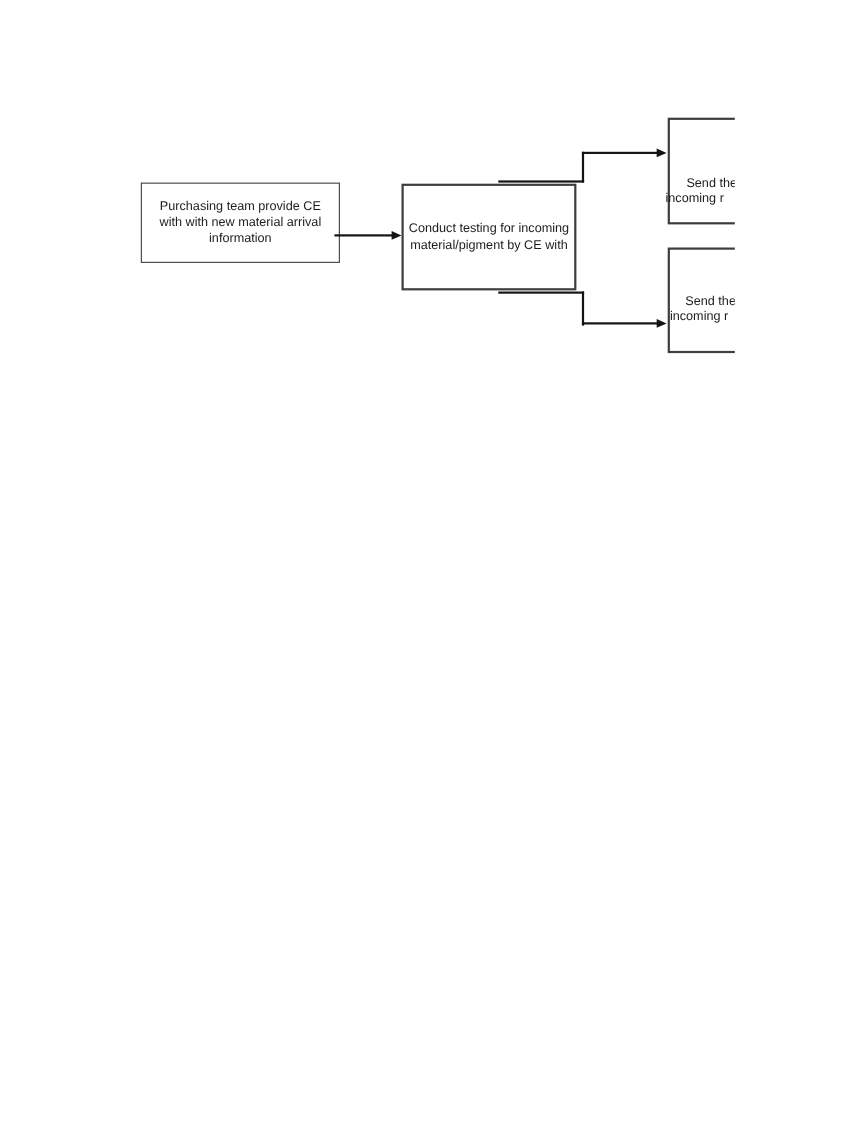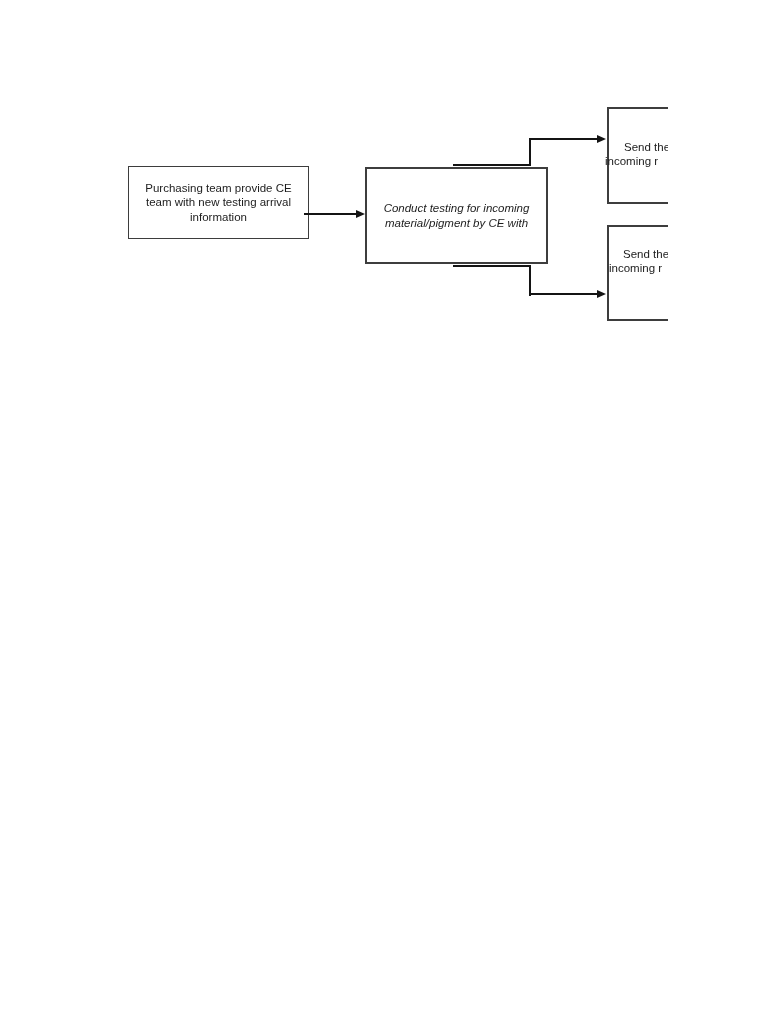--- a/index.html
+++ b/index.html
@@ -39,36 +39,37 @@
     display: flex;
     flex-direction: column;
     justify-content: center;
     align-items: center;
     text-align: center;
   }
   .node .tline { white-space: nowrap; }
   .node .abs-line {
     position: absolute;
     white-space: nowrap;
+    margin-top: 20px;
   }
   .conn {
     position: absolute;
     background: #141414;
   }
   .arrowhead {
     position: absolute;
     width: 0;
     height: 0;
     border-top: 4.5px solid transparent;
     border-bottom: 4.5px solid transparent;
     border-left: 9px solid #141414;
   }
   
   #node-a { left: 128px; top: 166px; width: 181px; height: 73px; border-width: 1.5px; }
-  #node-b { left: 365px; top: 167px; width: 183px; height: 97px; font-style: italic; }
+  #node-b { left: 365px; top: 167px; width: 159px; height: 97px; }
   #node-c { left: 607px; top: 107px; width: 185px; height: 97px; }
   #node-d { left: 607px; top: 225px; width: 185px; height: 96px; }
   
   #edge1-line  { left: 304px; top: 213px; width: 53px; height: 2px; }
   #edge1-head  { left: 356px; top: 209.5px; }
   #edge2-seg1  { left: 453px; top: 164px; width: 78px; height: 2px; }
   #edge2-vert  { left: 529px; top: 138px; width: 2px;  height: 28px; }
   #edge2-seg2  { left: 529px; top: 138px; width: 69px; height: 2px; }
   #edge2-head  { left: 597px; top: 134.5px; }
   #edge3-seg1  { left: 453px; top: 265px; width: 78px; height: 2px; }
@@ -82,21 +83,21 @@
   #node-d .l2 { left: 0px;  top: 34px; }
 </style>
 </head>
 <body>
 
 <div class="page">
   <div class="flow-clip">
 
     <div class="node centered" id="node-a">
       <div class="tline">Purchasing team provide CE</div>
-      <div class="tline">team with new testing arrival</div>
+      <div class="tline">with with new material arrival</div>
       <div class="tline">information</div>
     </div>
 
     <div class="node centered" id="node-b">
       <div class="tline">Conduct testing for incoming</div>
       <div class="tline">material/pigment by CE with</div>
     </div>
 
     <div class="node" id="node-c">
       <div class="abs-line l1">Send the</div>

